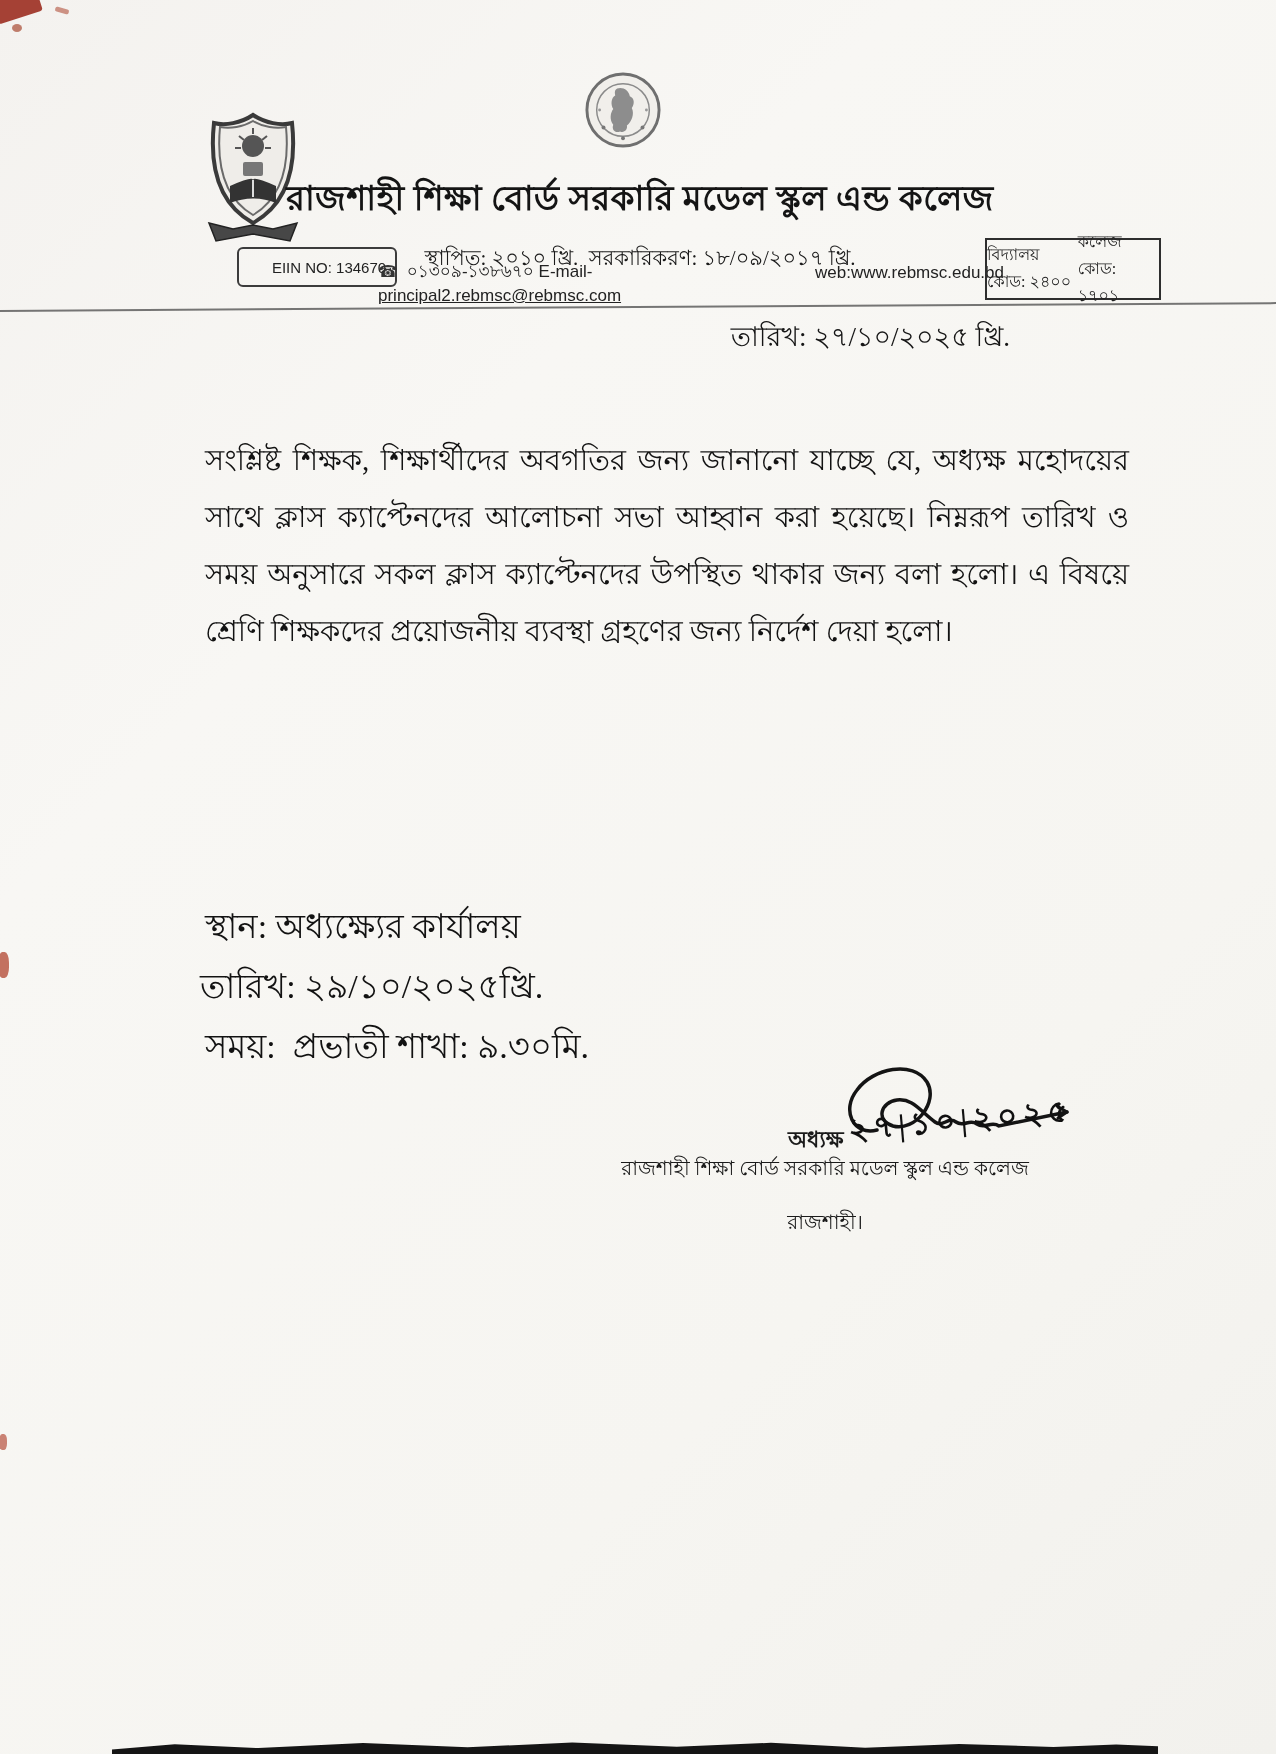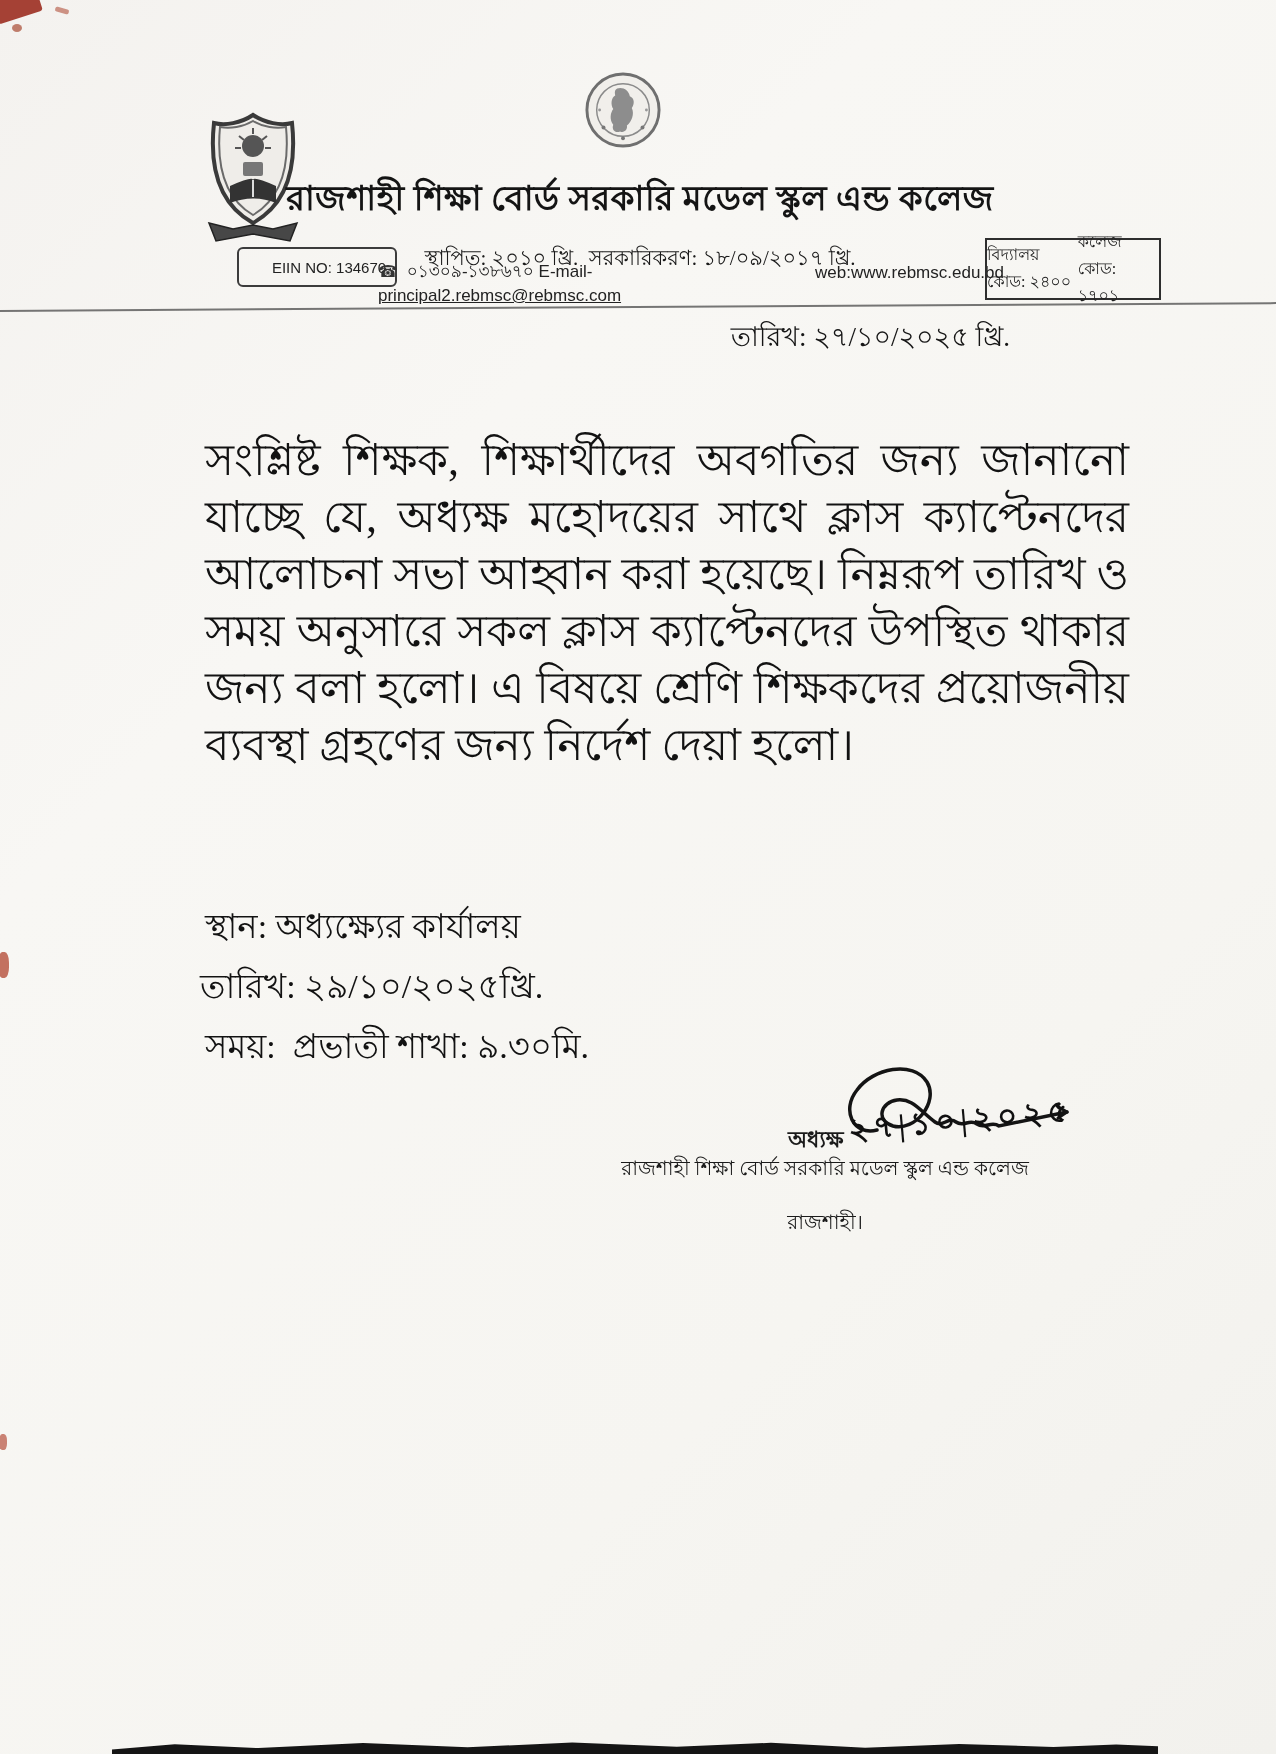--- a/index.html
+++ b/index.html
@@ -42,21 +42,21 @@
     gap:4px;font-size:16px;color:#222;}
   .header-rule{left:-10px;top:306px;width:1296px;height:2px;background:#4a4a4a;
     transform:rotate(-0.35deg);opacity:.75;}
   
   .notice-date{left:690px;top:316px;width:320px;text-align:right;
     font-size:27px;color:#151515;}
   .notice-title{left:538px;top:344px;width:200px;text-align:center;
     font-size:48px;font-weight:bold;color:#101010;
     border-bottom:3px solid #101010;padding-bottom:4px;}
   .notice-body{left:205px;top:432px;width:924px;
-    font-size:44px;line-height:57px;text-align:justify;color:#121212;}
+    font-size:29px;line-height:57px;text-align:justify;color:#121212;}
   .detail{font-size:34px;color:#121212;white-space:pre-wrap;}
   .venue-line{left:205px;top:900px;width:700px;}
   .date-line2{left:200px;top:960px;width:700px;}
   .time-line{left:205px;top:1020px;width:760px;}
   .day-line{left:302px;top:1080px;width:700px;}
   
   .sig-scribble{left:815px;top:1050px;width:270px;height:105px;}
   .sig-date{left:848px;top:1095px;width:240px;font-size:31px;color:#101010;
     transform:rotate(-5deg);letter-spacing:5px;font-weight:bold;}
   .sig-designation{left:788px;top:1122px;width:120px;

